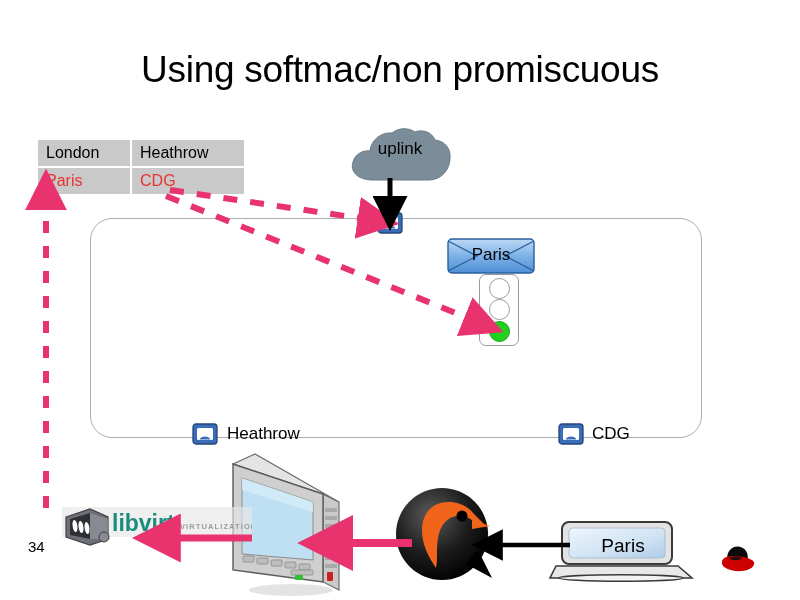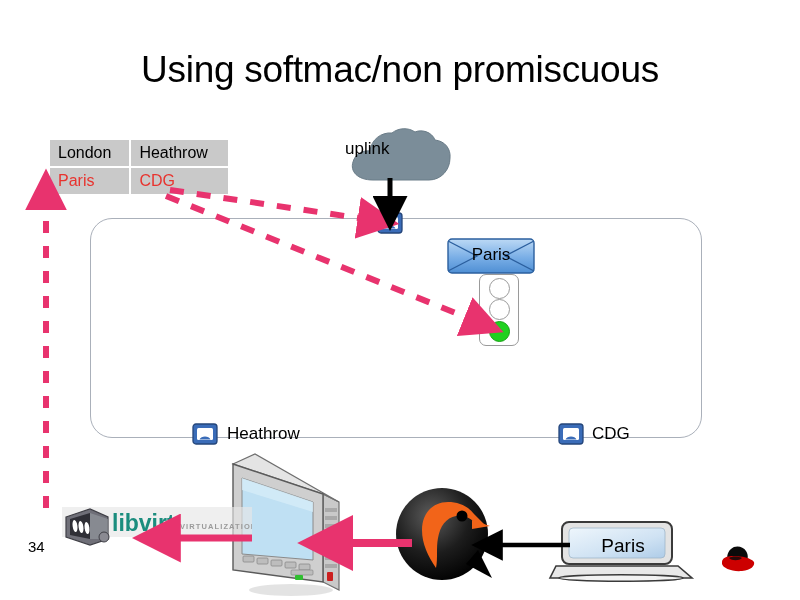--- a/index.html
+++ b/index.html
@@ -15,42 +15,42 @@
   
   #slide-title{
     left:0;top:48px;width:800px;text-align:center;
     font-size:37px;line-height:44px;font-weight:400;
     letter-spacing:-0.3px;color:#000;
     white-space:nowrap;
   }
 
   
   #mapping-table{
-    left:50px;top:140px;width:178px;
+    left:38px;top:140px;width:206px;
     border-collapse:collapse;background:#c9c9c9;
     font-size:16px;
   }
   #mapping-table td{
     background:#c9c9c9;
     border-right:2px solid #ffffff;
     border-bottom:2px solid #ffffff;
     padding:3px 8px 4px 8px;
     height:19px;vertical-align:middle;
     white-space:nowrap;
   }
   #mapping-table tr td:last-child{border-right:none;}
   #mapping-table tr:last-child td{border-bottom:none;}
   .cell-head{color:#000;}
   .cell-red{color:#e8332e;}
 
   
   .cloud-wrap{left:345px;top:125px;width:110px;height:62px;}
   .cloud-wrap svg{display:block;}
   #uplink-label{
-    left:345px;top:139px;width:110px;text-align:left;
+    left:345px;top:139px;width:110px;text-align:center;
     font-size:17px;color:#000;
   }
 
   
   #network-container{
     left:90px;top:218px;width:610px;height:218px;
     border:1.4px solid #aab0ba;border-radius:22px;
     background:transparent;
   }
 

